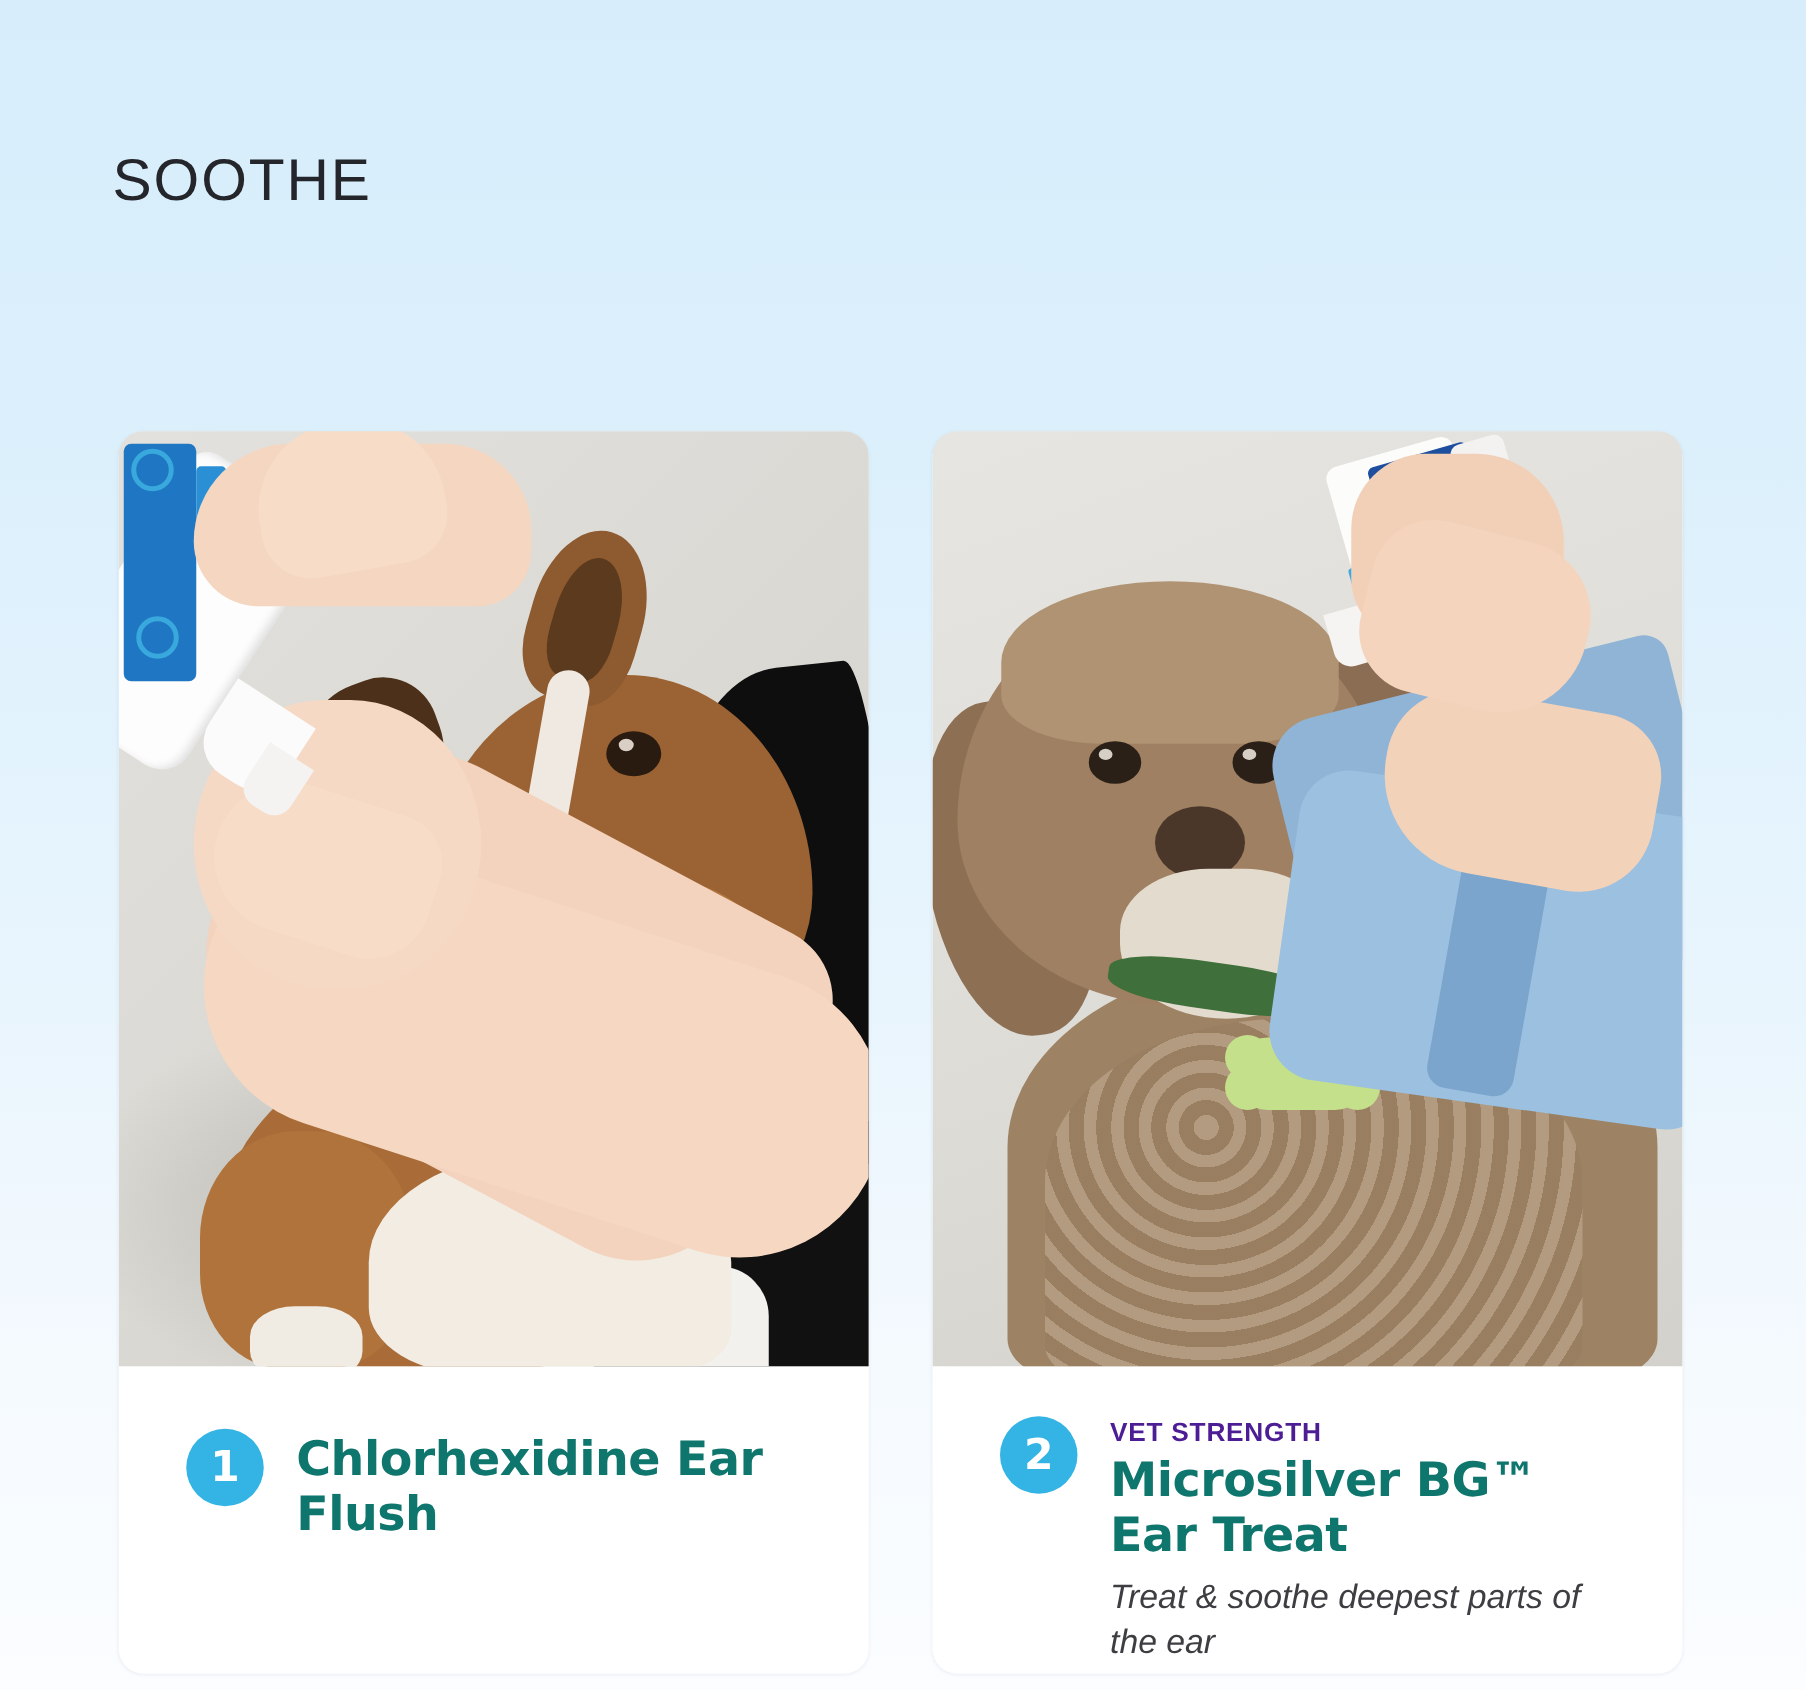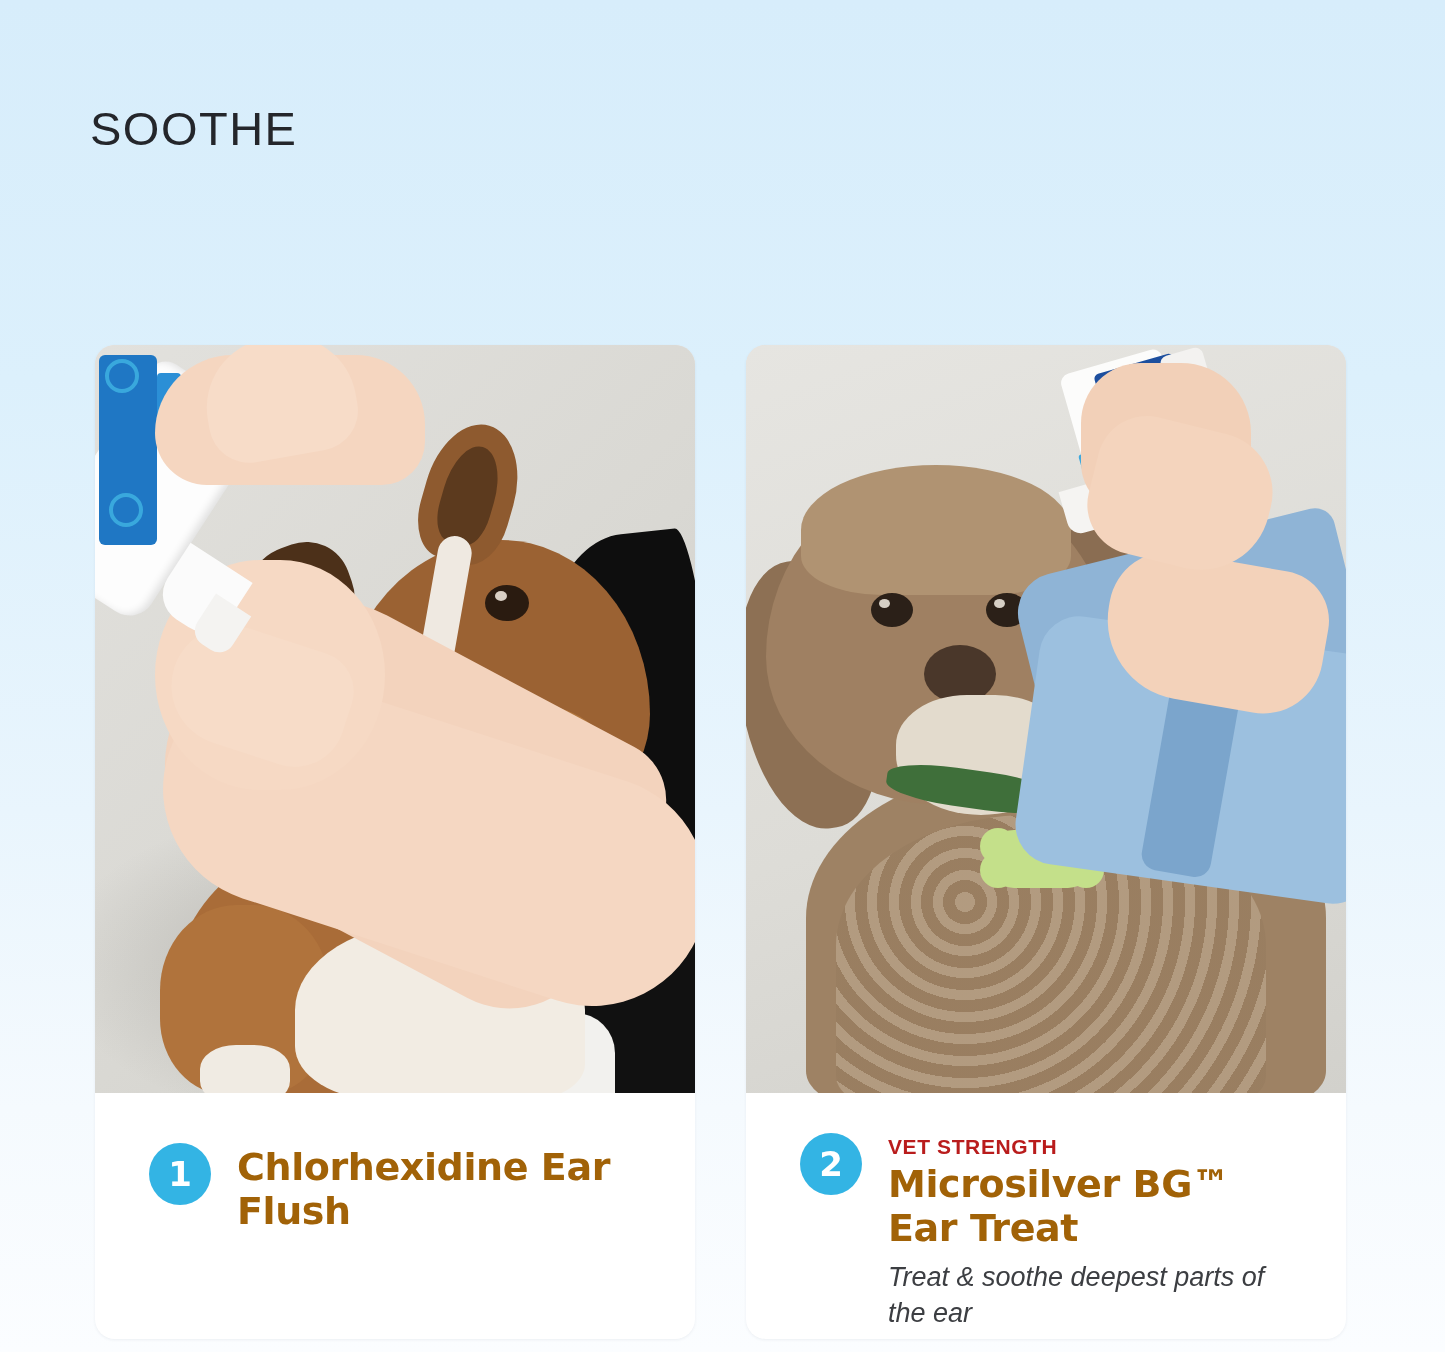--- a/index.html
+++ b/index.html
@@ -4,21 +4,21 @@
 <style>
   * { margin:0; padding:0; box-sizing:border-box; }
   html,body{ width:1445px; height:1352px; }
   body{
     font-family:"Liberation Sans", sans-serif;
     background:linear-gradient(180deg,#d7edfb 0%, #dcf0fc 28%, #e9f5fd 60%, #f5fafe 82%, #fbfdff 100%);
     overflow:hidden; position:relative;
   }
 
   
-  .head{ position:absolute; left:90px; top:105px; width:1260px; }
+  .head{ position:absolute; left:90px; top:120px; width:1260px; }
   .eyebrow{
     font-size:47px; line-height:1; letter-spacing:1.5px;
     color:#24262b; font-weight:400;
     font-family:"Liberation Sans", sans-serif;
   }
   .title{
     margin-top:24px;
     font-size:88px; line-height:1.05; letter-spacing:-1.6px;
     font-weight:700; color:#20305e;
     font-family:"DejaVu Sans", sans-serif;
@@ -174,25 +174,25 @@
   .badge{
     flex:0 0 auto; width:62px; height:62px; border-radius:50%;
     background:#33b4e4; color:#ffffff;
     display:flex; align-items:center; justify-content:center;
     font-size:34px; font-weight:700; line-height:1;
     font-family:"DejaVu Sans", sans-serif;
   }
   .captext{ padding-top:2px; }
   .kicker{
     font-size:21px; font-weight:700; letter-spacing:.6px;
-    color:#b91c1c; margin-bottom:3px;
+    color:#4c1d95; margin-bottom:3px;
     font-family:"Liberation Sans", sans-serif;
   }
   .cname{
-    font-size:38px; line-height:1.17; font-weight:700; color:#a16207;
+    font-size:38px; line-height:1.17; font-weight:700; color:#0f766e;
     letter-spacing:-.4px; font-family:"DejaVu Sans", sans-serif;
   }
   .cdesc{
     margin-top:16px; font-size:27px; line-height:1.34; color:#3c3e42;
     font-family:"Liberation Sans", sans-serif;
   }
   .card2 .cap{ padding-top:40px; }
   .card2 .cdesc{ margin-top:8px;font-style:italic; }
 </style>
 </head>

